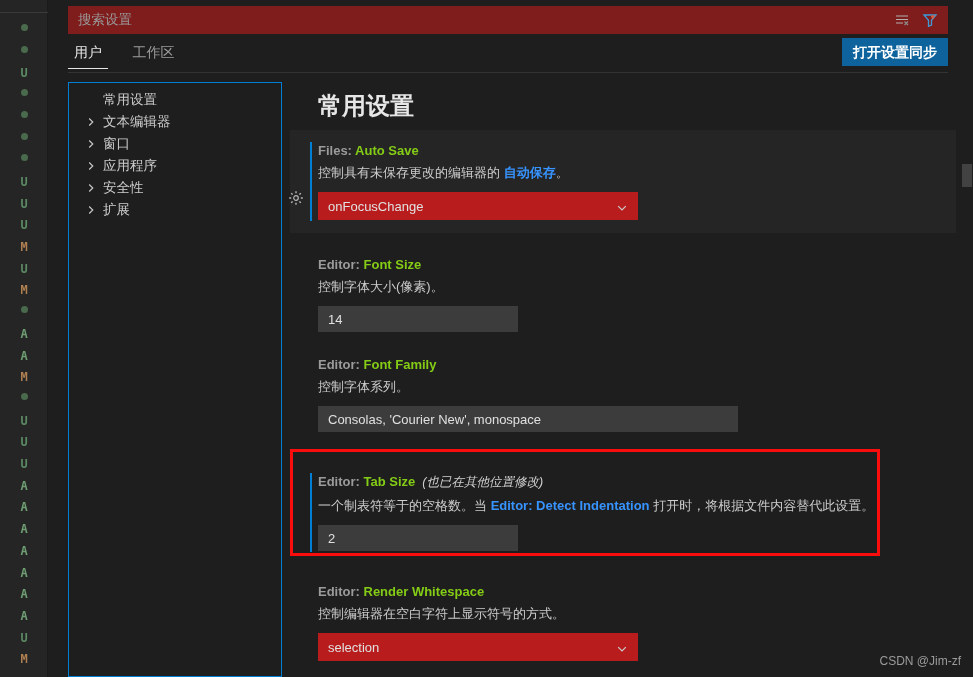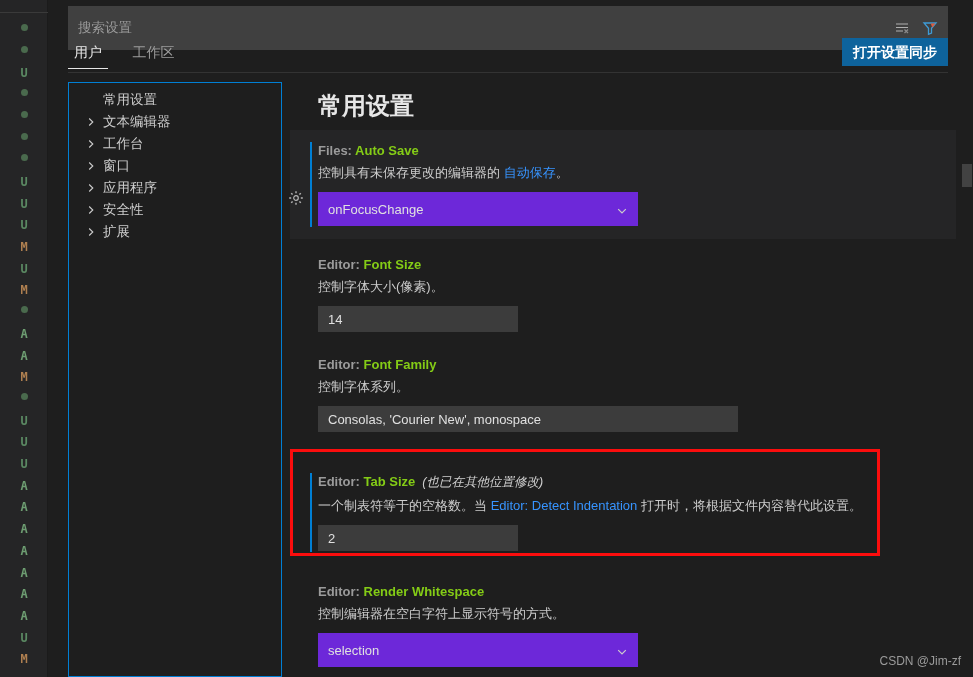--- a/index.html
+++ b/index.html
@@ -29,22 +29,22 @@
   .gmark.dot::before {
     content: ""; display: inline-block;
     width: 7px; height: 7px; border-radius: 50%; background: #4a6a4d;
   }
   .gmark.u { color: #5b8a63; }
   .gmark.m { color: #b08050; }
   .gmark.a { color: #6e9e72; }
 
   
   .searchbar {
-    position: absolute; left: 68px; top: 6px; width: 880px; height: 44px;
-    background: #404040;
+    position: absolute; left: 68px; top: 6px; width: 880px; height: 28px;
+    background: #7f1d1d;
     display: flex; align-items: center;
   }
   .search-input-text {
     flex: 1; padding-left: 10px;
     color: #9a9a9a; font-size: 13.5px; line-height: 28px;
     user-select: none; white-space: nowrap; overflow: hidden;
   }
   .sb-icons { display: flex; align-items: center; gap: 8px; padding-right: 8px; }
   .icon-btn { width: 20px; height: 20px; display: flex; align-items: center; justify-content: center; }
 
@@ -122,24 +122,24 @@
   }
   .s-title .kw { color: #84cc16; }
   .s-title .modnote {
     color: #cfcfcf; font-weight: 400; font-style: italic; font-size: 12.5px;
     margin-left: 7px;
   }
   .s-desc {
     font-size: 13px; color: #cccccc; line-height: 20px;
     margin-bottom: 9px; user-select: none; white-space: nowrap;
   }
-  .s-desc .lnk { color: #3794ff; }
+  .s-desc .lnk { color: #3794ff; font-weight: bold; }
 
   .s-select {
-    position: relative; width: 320px; height: 34px; background: #6d28d9;
+    position: relative; width: 320px; height: 28px; background: #b91c1c;
     display: flex; align-items: center; cursor: pointer;
   }
   .s-select .val { padding-left: 10px; font-size: 13px; color: #e0e0e0; }
   .s-select .chev {
     position: absolute; right: 10px; top: 50%; transform: translateY(-50%);
     width: 12px; height: 12px; color: #cccccc;
   }
   .s-input {
     width: 200px; height: 26px; background: #3c3c3c; border: none;
     color: #e0e0e0; font-size: 13px; padding-left: 10px;
@@ -254,28 +254,20 @@
             </svg>
           </span>
           <span class="toc-label">文本编辑器</span>
         </div>
         <div class="toc-row">
           <span class="twisty">
             <svg width="10" height="10" viewBox="0 0 10 10">
               <path d="M3.2 1.5L6.8 5 3.2 8.5" stroke="#cccccc" stroke-width="1.1" fill="none"></path>
             </svg>
           </span>
-          <span class="toc-label">工作台</span>
-        </div>
-        <div class="toc-row">
-          <span class="twisty">
-            <svg width="10" height="10" viewBox="0 0 10 10">
-              <path d="M3.2 1.5L6.8 5 3.2 8.5" stroke="#cccccc" stroke-width="1.1" fill="none"></path>
-            </svg>
-          </span>
           <span class="toc-label">窗口</span>
         </div>
         <div class="toc-row">
           <span class="twisty">
             <svg width="10" height="10" viewBox="0 0 10 10">
               <path d="M3.2 1.5L6.8 5 3.2 8.5" stroke="#cccccc" stroke-width="1.1" fill="none"></path>
             </svg>
           </span>
           <span class="toc-label">应用程序</span>
         </div>

